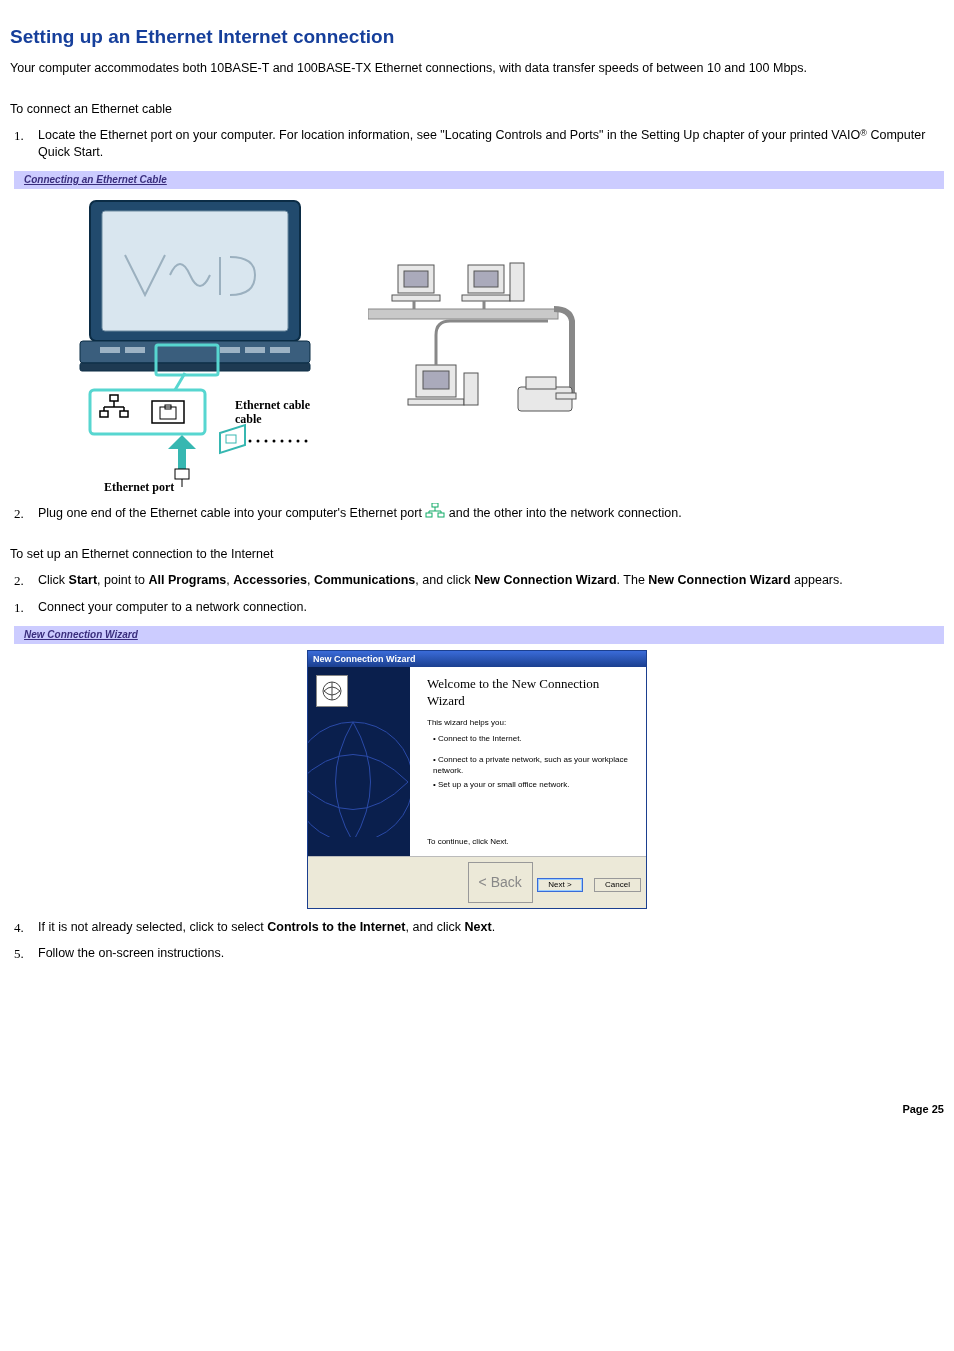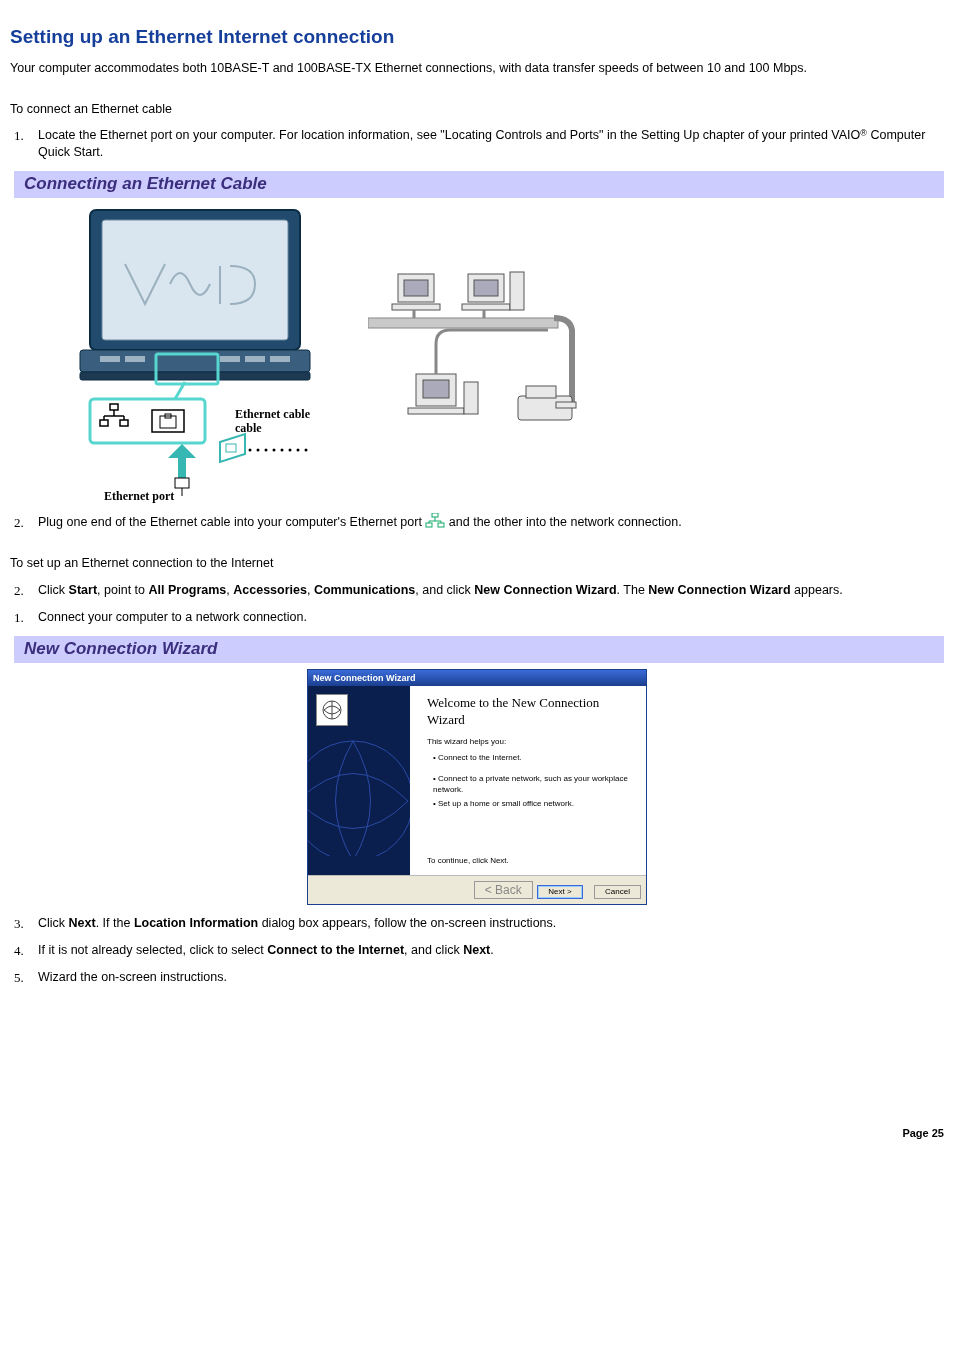--- a/index.html
+++ b/index.html
@@ -27,24 +27,25 @@
     left:-24px;
     font-family:"Times New Roman",serif;
     font-size:13px;
   }
   .caption-bar{
     background:#ccccff;
     color:#3a2e7d;
     font-family:Verdana,Geneva,sans-serif;
     font-style:italic;
     font-weight:bold;
-    font-size:17px;
+    font-size:10px;
     padding:2px 4px 2px 10px;
     border-left:4px solid #fff;
     margin-top:4px;
+    text-decoration:underline;
   }
   b{font-weight:bold;}
   .reg{font-size:9px;vertical-align:top;}
   .figure-wrap{display:flex;flex-direction:row;gap:48px;align-items:flex-start;margin:6px 0 10px 60px;}
   svg{display:block;}
   .inline-icon{display:inline-block;vertical-align:middle;position:relative;top:-2px;}
   .wizard-wrap{margin:6px 0 10px 0;display:flex;justify-content:center;}
   .page-num{
     position:relative;
     text-align:right;
@@ -225,35 +226,32 @@
           <circle cx="45" cy="115" r="60" fill="none" stroke="#2a4aa8" stroke-width="1"></circle>
           <path d="M-10 115 Q45 60 100 115 M-10 115 Q45 170 100 115" stroke="#2a4aa8" fill="none"></path>
           <path d="M45 55 Q10 115 45 175 M45 55 Q80 115 45 175" stroke="#2a4aa8" fill="none"></path>
         </svg>
       </div>
       <div style="flex:1;padding:8px 17px;font-size:8px;color:#000;">
         <div style="font-family:'Times New Roman',serif;font-size:13px;margin-bottom:8px;">Welcome to the New Connection Wizard</div>
         <div style="margin-bottom:5px;">This wizard helps you:</div>
         <div style="margin:3px 0 11px 6px;">• <span>Connect to the Internet.</span></div>
         <div style="margin:3px 0 3px 6px;">• <span>Connect to a private network, such as your workplace network.</span></div>
-        <div style="margin:3px 0 3px 6px;">• <span>Set up a home or small office network.</span></div>
+        <div style="margin:3px 0 3px 6px;">• <span>Set up a your or small office network.</span></div>
         <div style="margin-top:46px;">To continue, click Next.</div>
       </div>
     </div>
     <div style="background:#ece9d8;border-top:1px solid #bbb;padding:5px;text-align:right;">
-      <span style="display:inline-block;border:1px solid #999;background:#ece9d8;color:#888;font-size:12px;padding:0 10px;margin-right:1px;">&lt; Back</span>
+      <span style="display:inline-block;border:1px solid #999;background:#ece9d8;color:#888;font-size:14px;padding:10px 10px;margin-right:1px;">&lt; Back</span>
       <span style="display:inline-block;border:1px solid #3a6bd8;background:#ece9d8;font-size:8px;padding:1px 10px;margin-right:8px;box-shadow:0 0 0 1px #9cf inset;">Next &gt;</span>
       <span style="display:inline-block;border:1px solid #999;background:#ece9d8;font-size:8px;padding:1px 10px;">Cancel</span>
     </div>
   </div>
 </div>
 
 <ol class="dec">
-  <li data-num="3">
-    <span>Click </span><b>Next</b><span>. If the </span><b>Location Information</b><span> dialog box appears, follow the on-screen instructions.</span>
-  </li>
   <li data-num="4">
-    <span>If it is not already selected, click to select </span><b>Connect to the Internet</b><span>, and click </span><b>Next</b><span>.</span>
-  </li>
-  <li data-num="5">Wizard the on-screen instructions.</li>
+    <span>If it is not already selected, click to select </span><b>Controls to the Internet</b><span>, and click </span><b>Next</b><span>.</span>
+  </li>
+  <li data-num="5">Follow the on-screen instructions.</li>
 </ol>
 
 <div class="page-num">Page 25</div>
 
 </body></html>

